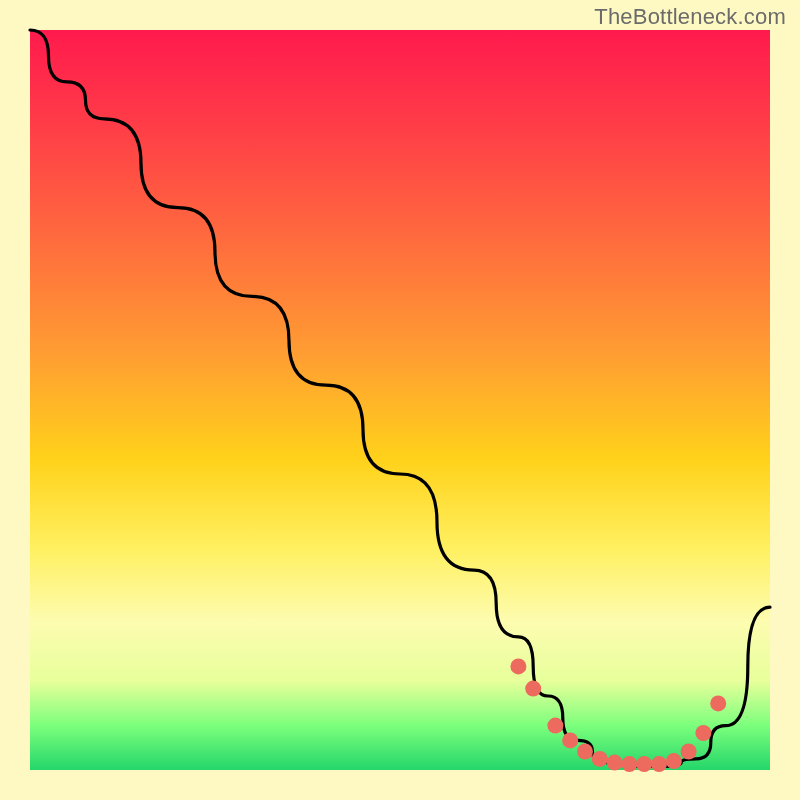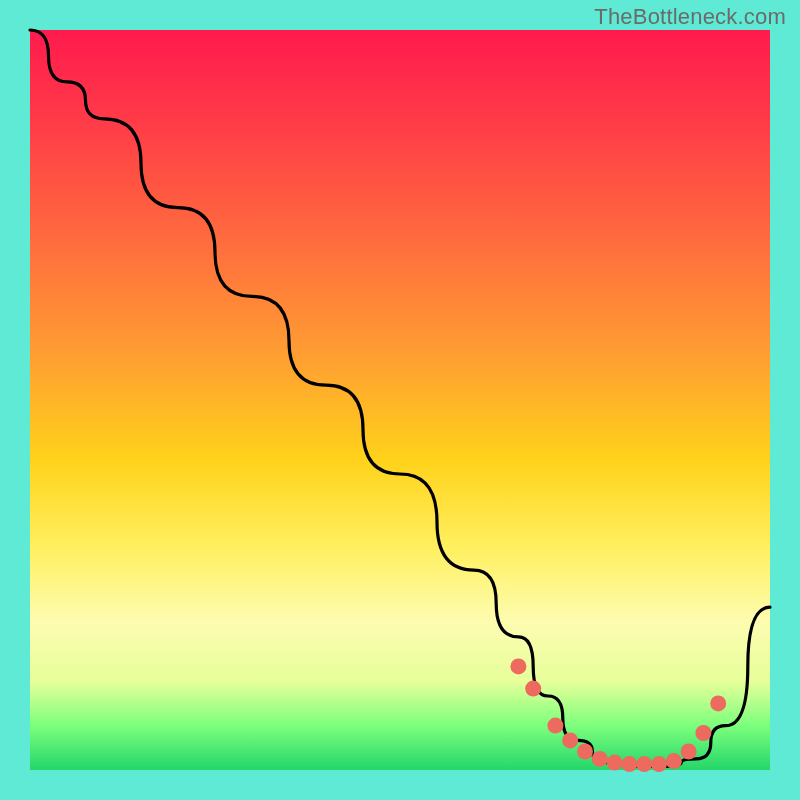--- a/index.html
+++ b/index.html
@@ -1,21 +1,21 @@
 <!DOCTYPE html>
 <html><head>
 <meta charset="utf-8">
 <style>
   * { margin: 0; padding: 0; box-sizing: border-box; }
   html, body { width: 800px; height: 800px; background: #000; overflow: hidden; }
   .stage {
     position: relative;
     width: 800px;
     height: 800px;
-    background: #5eead4;
+    background: #fef9c3;
   }
   .watermark {
     position: absolute;
     top: 4px;
     right: 14px;
     font-family: Arial, Helvetica, sans-serif;
     font-size: 22px;
     color: #6b6b6b;
     font-weight: 400;
     letter-spacing: 0.2px;

